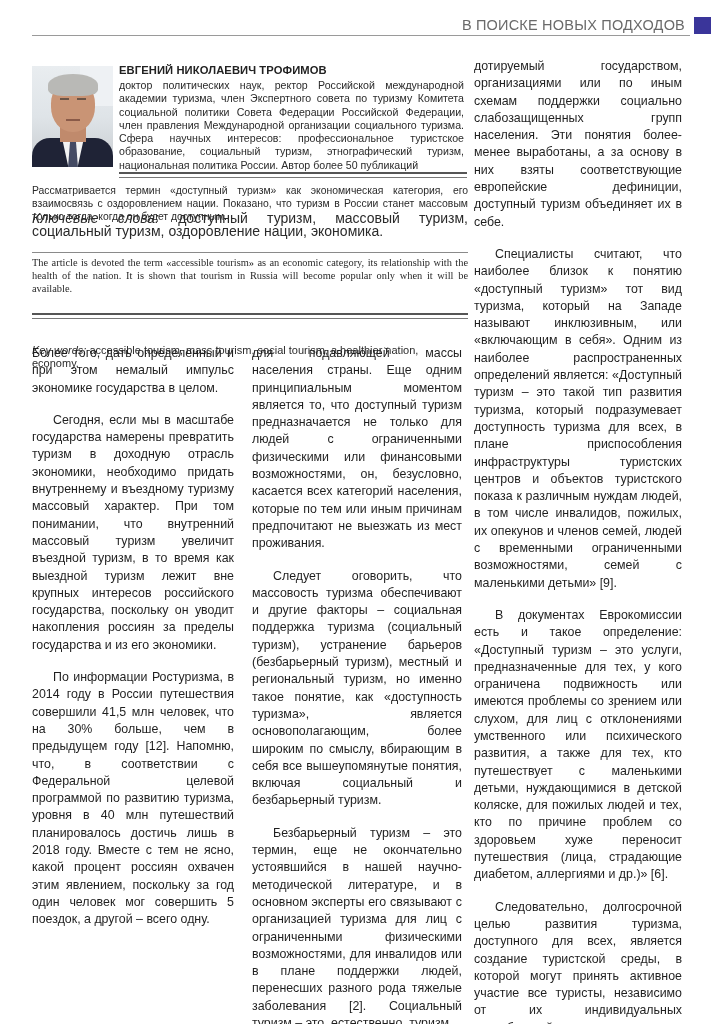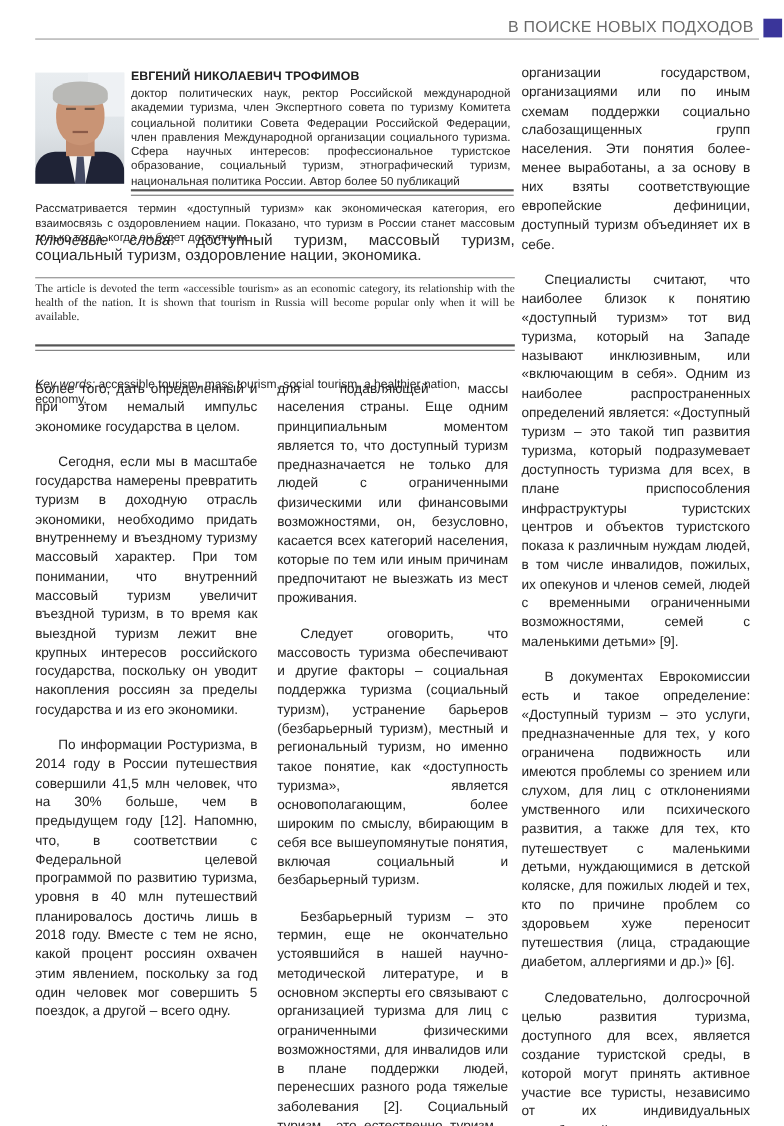--- a/index.html
+++ b/index.html
@@ -113,17 +113,17 @@
     <p>Более того, дать определенный и при этом немалый импульс экономике государства в целом.</p>
     <p class="indent">Сегодня, если мы в масштабе государства намерены превратить туризм в доходную отрасль экономики, необходимо придать внутреннему и въездному туризму массовый характер. При том понимании, что внутренний массовый туризм увеличит въездной туризм, в то время как выездной туризм лежит вне крупных интересов российского государства, поскольку он уводит накопления россиян за пределы государства и из его экономики.</p>
     <p class="indent">По информации Ростуризма, в 2014 году в России путешествия совершили 41,5 млн человек, что на 30% больше, чем в предыдущем году [12]. Напомню, что, в соответствии с Федеральной целевой программой по развитию туризма, уровня в 40 млн путешествий планировалось достичь лишь в 2018 году. Вместе с тем не ясно, какой процент россиян охвачен этим явлением, поскольку за год один человек мог совершить 5 поездок, а другой – всего одну.</p>
   </div>
 <div class="col col2">
     <p>для подавляющей массы населения страны. Еще одним принципиальным моментом является то, что доступный туризм предназначается не только для людей с ограниченными физическими или финансовыми возможностями, он, безусловно, касается всех категорий населения, которые по тем или иным причинам предпочитают не выезжать из мест проживания.</p>
     <p class="indent">Следует оговорить, что массовость туризма обеспечивают и другие факторы – социальная поддержка туризма (социальный туризм), устранение барьеров (безбарьерный туризм), местный и региональный туризм, но именно такое понятие, как «доступность туризма», является основополагающим, более широким по смыслу, вбирающим в себя все вышеупомянутые понятия, включая социальный и безбарьерный туризм.</p>
     <p class="indent">Безбарьерный туризм – это термин, еще не окончательно устоявшийся в нашей научно-методической литературе, и в основном эксперты его связывают с организацией туризма для лиц с ограниченными физическими возможностями, для инвалидов или в плане поддержки людей, перенесших разного рода тяжелые заболевания [2]. Социальный туризм – это, естественно, туризм,</p>
   </div>
 <div class="col col3">
-    <p>организации государством, организациями или по иным схемам поддержки социально слабозащищенных групп населения. Эти понятия более-менее выработаны, а за основу в них взяты соответствующие европейские дефиниции, доступный туризм объединяет их в себе.</p>
+    <p>дотируемый государством, организациями или по иным схемам поддержки социально слабозащищенных групп населения. Эти понятия более-менее выработаны, а за основу в них взяты соответствующие европейские дефиниции, доступный туризм объединяет их в себе.</p>
     <p class="indent">Специалисты считают, что наиболее близок к понятию «доступный туризм» тот вид туризма, который на Западе называют инклюзивным, или «включающим в себя». Одним из наиболее распространенных определений является: «Доступный туризм – это такой тип развития туризма, который подразумевает доступность туризма для всех, в плане приспособления инфраструктуры туристских центров и объектов туристского показа к различным нуждам людей, в том числе инвалидов, пожилых, их опекунов и членов семей, людей с временными ограниченными возможностями, семей с маленькими детьми» [9].</p>
     <p class="indent">В документах Еврокомиссии есть и такое определение: «Доступный туризм – это услуги, предназначенные для тех, у кого ограничена подвижность или имеются проблемы со зрением или слухом, для лиц с отклонениями умственного или психического развития, а также для тех, кто путешествует с маленькими детьми, нуждающимися в детской коляске, для пожилых людей и тех, кто по причине проблем со здоровьем хуже переносит путешествия (лица, страдающие диабетом, аллергиями и др.)» [6].</p>
     <p class="indent">Следовательно, долгосрочной целью развития туризма, доступного для всех, является создание туристской среды, в которой могут принять активное участие все туристы, независимо от их индивидуальных потребностей, возраста, ограничения физических возможностей. Но это – лишь отдаленная цель, к которой нужно стремиться.</p>
   </div>
 
 </body></html>

